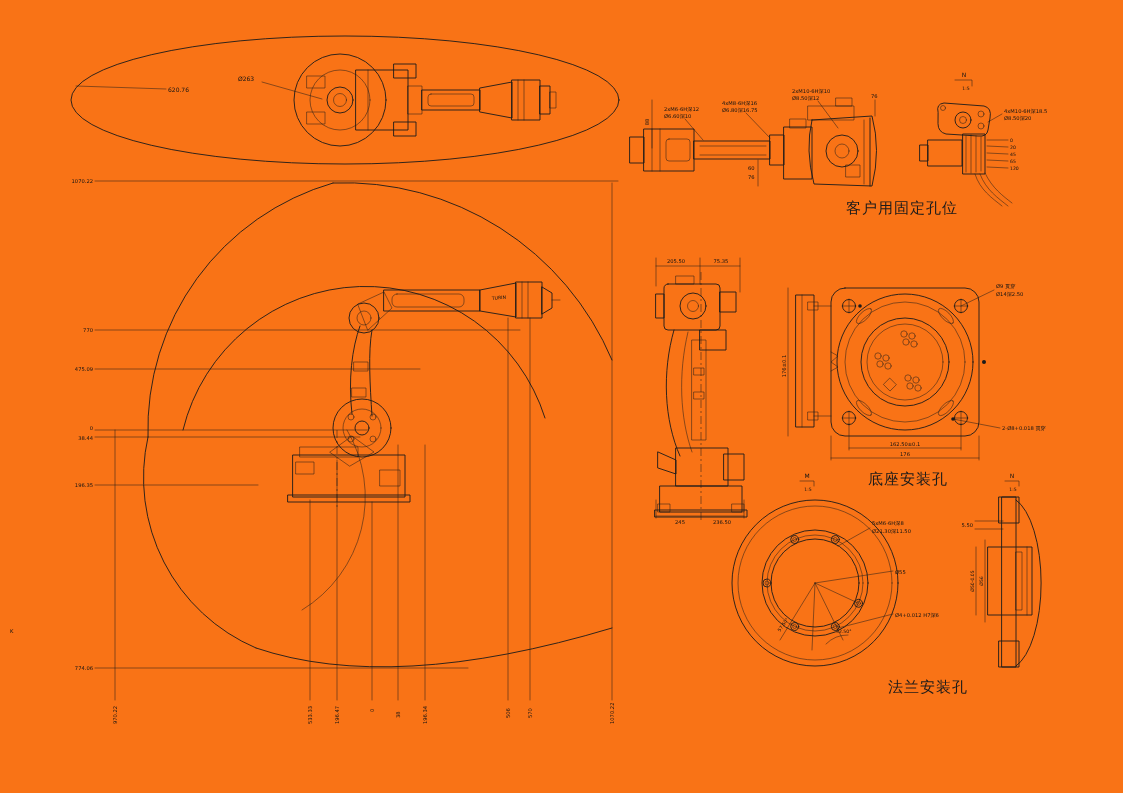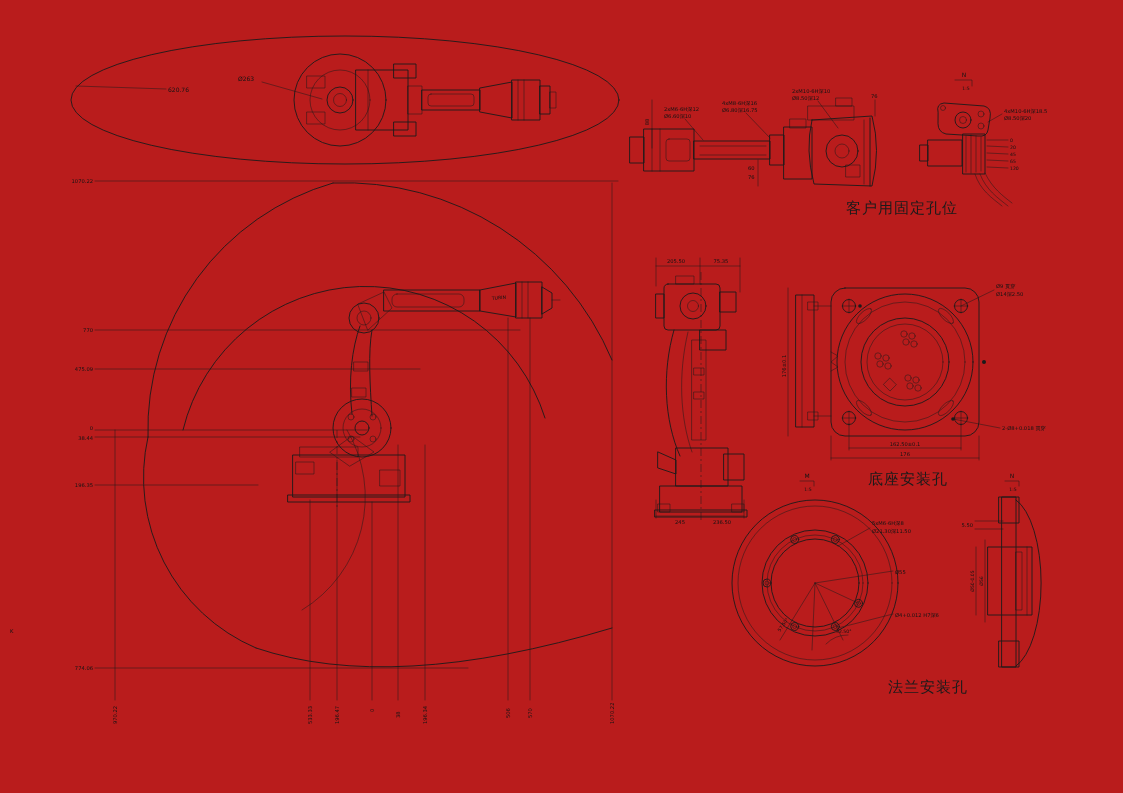--- a/index.html
+++ b/index.html
@@ -1,16 +1,16 @@
 <!DOCTYPE html>
 <html><head>
 <meta charset="utf-8">
 <style>
   html,body{margin:0;padding:0;background:#f6f6f6;}
-  .sheet{position:relative;width:1123px;height:793px;background:#b91c1c;overflow:hidden;
+  .sheet{position:relative;width:1123px;height:793px;background:#f97316;overflow:hidden;
          font-family:"DejaVu Sans",sans-serif;}
   svg{display:block;}
   .ln{fill:none;stroke:#1b1b1b;stroke-width:0.9;stroke-linecap:round;stroke-linejoin:round;}
   .tn{fill:none;stroke:#1b1b1b;stroke-width:0.5;stroke-linecap:round;stroke-linejoin:round;}
   .cl{fill:none;stroke:#1b1b1b;stroke-width:0.5;stroke-dasharray:8 3 2 3;}
   .fl{fill:#1b1b1b;stroke:none;}
   text{fill:#141414;font-family:"DejaVu Sans",sans-serif;}
   .t4{font-size:4.6px;}
   .t5{font-size:5.2px;}
   .t6{font-size:6px;}

